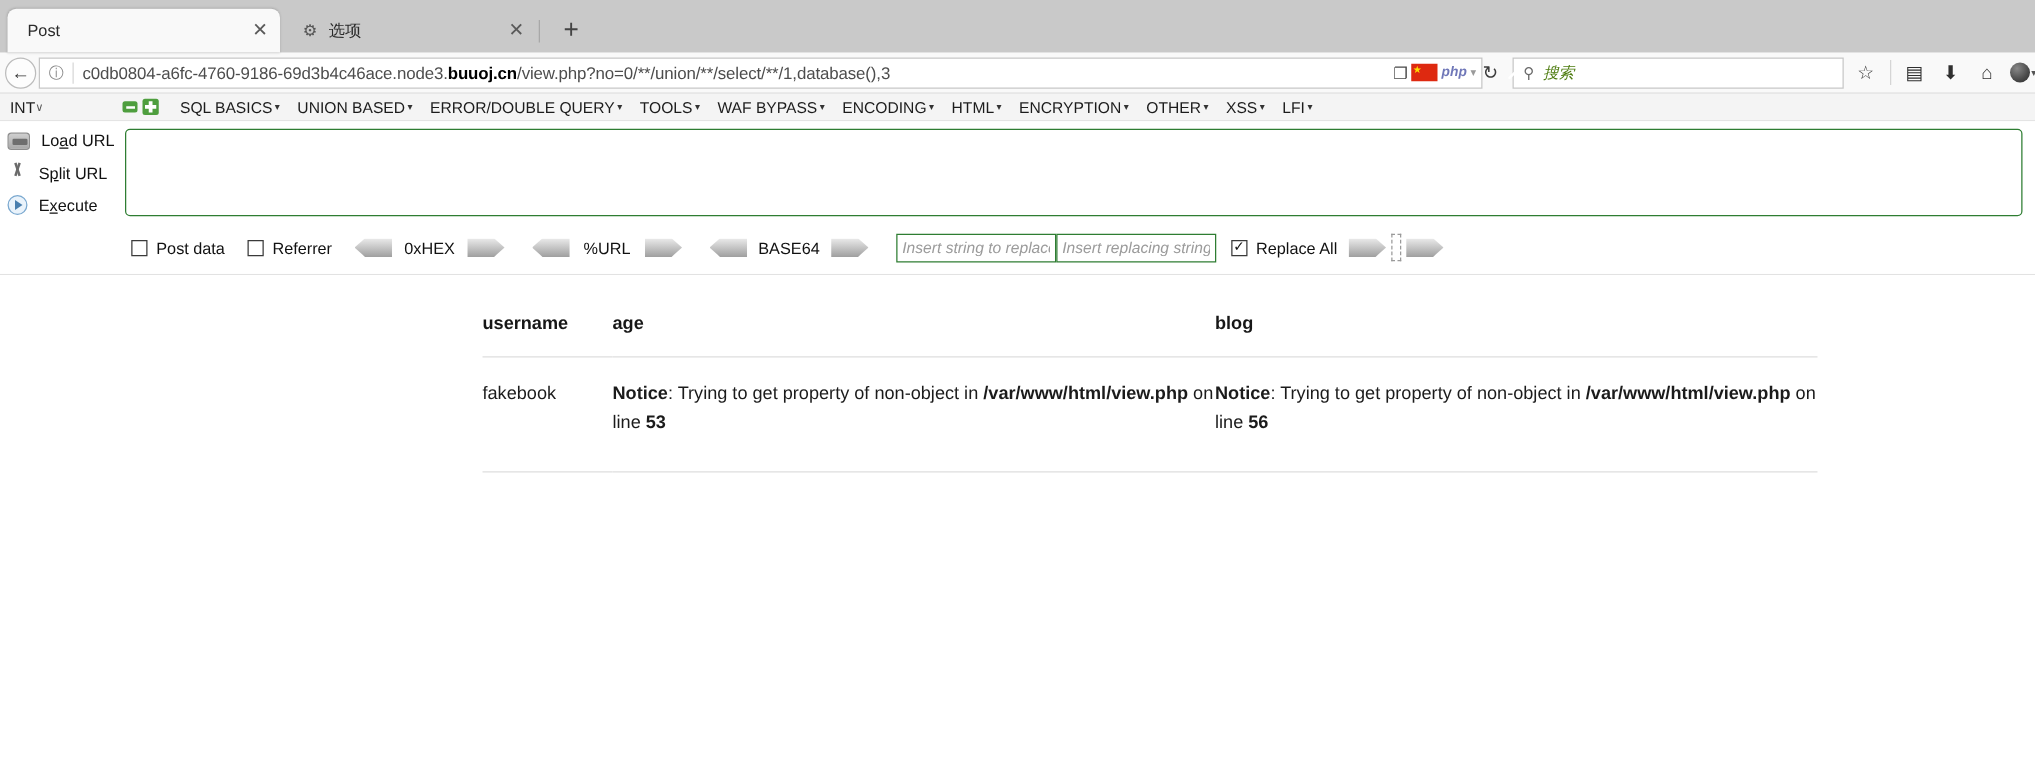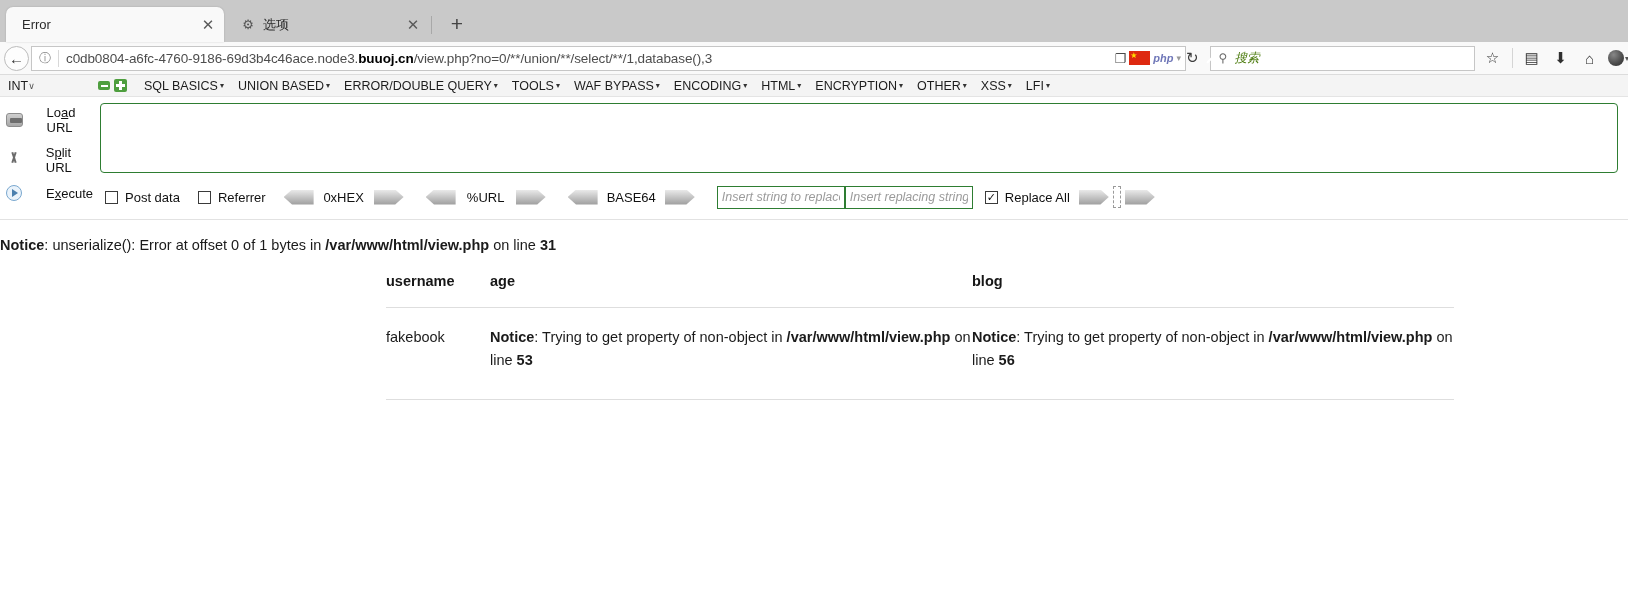--- a/index.html
+++ b/index.html
@@ -199,21 +199,21 @@
     position: relative;
     height: 122px;
   }
   .hb-left {
     width: 100px;
     padding-left: 6px;
     display: flex; flex-direction: column; gap: 10px;
     padding-top: 2px;
   }
   .hb-act {
-    display: flex; align-items: center; gap: 24px;
+    display: flex; align-items: center; gap: 9px;
     font-size: 13px; color: #111;
   }
   .hb-act u { text-decoration: underline; }
   .hb-ico-load {
     width: 18px; height: 14px; border-radius: 3px;
     background: linear-gradient(#cfcfcf,#a8a8a8);
     border: 1px solid #8d8d8d; position: relative;
   }
   .hb-ico-load::after{
     content:""; position:absolute; left:3px; top:4px; width:12px; height:5px;
@@ -337,21 +337,21 @@
     margin: 136px 0 0 386px;
     font-size: 14.5px;
     color: #1b1b1b;
   }
 </style>
 </head>
 <body>
 
 <div class="tabstrip">
   <div class="tab active">
-    <span class="tab-title">Error</span>
+    <span class="tab-title">Post</span>
     <span class="tab-close">✕</span>
   </div>
   <div class="tab inactive">
     <span class="tab-favicon">⚙</span>
     <span class="tab-title">选项</span>
     <span class="tab-close">✕</span>
   </div>
   <div class="tab-sep"></div>
   <div class="newtab">+</div>
 </div>
@@ -495,21 +495,20 @@
       </label>
       <span class="arr-r"></span>
       <span class="dashbox"></span>
       <span class="arr-r"></span>
     </div>
   </div>
 </div>
 <div class="hb-bottom-rule"></div>
 
 <div class="page">
-  <div class="notice-top"><b>Notice</b><span>: unserialize(): Error at offset 0 of 1 bytes in </span><b>/var/www/html/view.php</b><span> on line </span><b>31</b></div>
 
   <div class="tablewrap">
     <table class="ttable">
       <thead>
         <tr>
           <th class="th-user">username</th>
           <th class="th-age">age</th>
           <th class="th-blog">blog</th>
         </tr>
       </thead>

